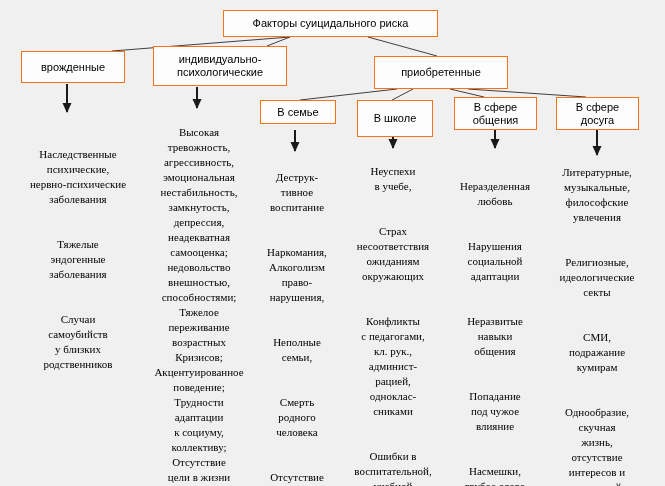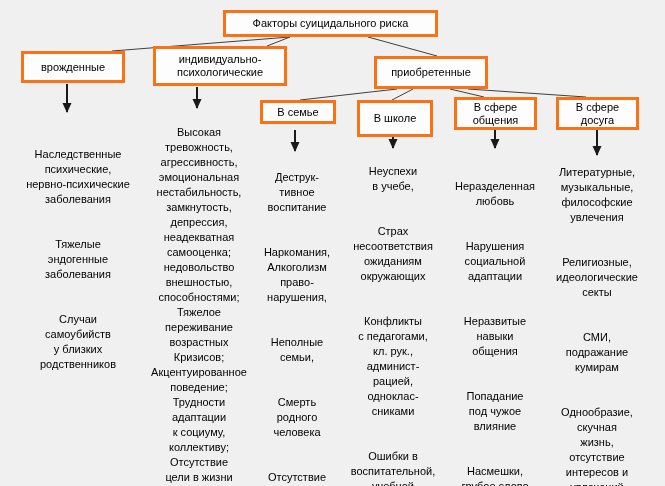--- a/index.html
+++ b/index.html
@@ -9,34 +9,34 @@
     font-family:"Liberation Sans", sans-serif;
     color:#000000;
   }
   .stage{
     position:relative;width:665px;height:486px;overflow:hidden;
   }
   .links{position:absolute;left:0;top:0;}
   .box{
     position:absolute;
     background:#fdfdfd;
-    border:3px solid #f97316;
+    border:1px solid #f97316;
     display:flex;align-items:center;justify-content:center;
     text-align:center;
     white-space:pre-line;
     font-size:11px;line-height:13px;
     box-sizing:border-box;
   }
   .col{
     position:absolute;
     text-align:center;
     font-size:11px;line-height:15px;
     white-space:pre-line;
   }
-  .col p{margin:0 0 15px 0;}
+  .col p{margin:0 0 15px 0;font-family:Liberation Serif, serif;}
   .col p:last-child{margin-bottom:0;}
   .col p.gap-xl{}
 </style>
 </head>
 <body>
 
 <div class="stage">
 
   <svg class="links" width="665" height="486" viewBox="0 0 665 486">
     <defs>
@@ -60,21 +60,21 @@
       <line x1="393" y1="130" x2="393" y2="148" marker-end="url(#ah)"></line>
       <line x1="495" y1="130" x2="495" y2="148" marker-end="url(#ah)"></line>
       <line x1="597" y1="130" x2="597" y2="155" marker-end="url(#ah)"></line>
     </g>
   </svg>
 
   <div class="box" style="left:223px;top:10px;width:215px;height:27px">Факторы суицидального риска</div>
   <div class="box" style="left:21px;top:51px;width:104px;height:32px">врожденные</div>
   <div class="box" style="left:153px;top:46px;width:134px;height:40px">индивидуально-
 психологические</div>
-  <div class="box" style="left:374px;top:56px;width:114px;height:33px">приобретенные</div>
+  <div class="box" style="left:374px;top:56px;width:134px;height:33px">приобретенные</div>
   <div class="box" style="left:260px;top:100px;width:76px;height:24px">В семье</div>
   <div class="box" style="left:357px;top:100px;width:76px;height:37px">В школе</div>
   <div class="box" style="left:454px;top:97px;width:83px;height:33px">В сфере
 общения</div>
   <div class="box" style="left:556px;top:97px;width:83px;height:33px">В сфере
 досуга</div>
 
   <div class="col" style="left:3px;top:132px;width:150px">
     <p>Наследственные
 психические,

